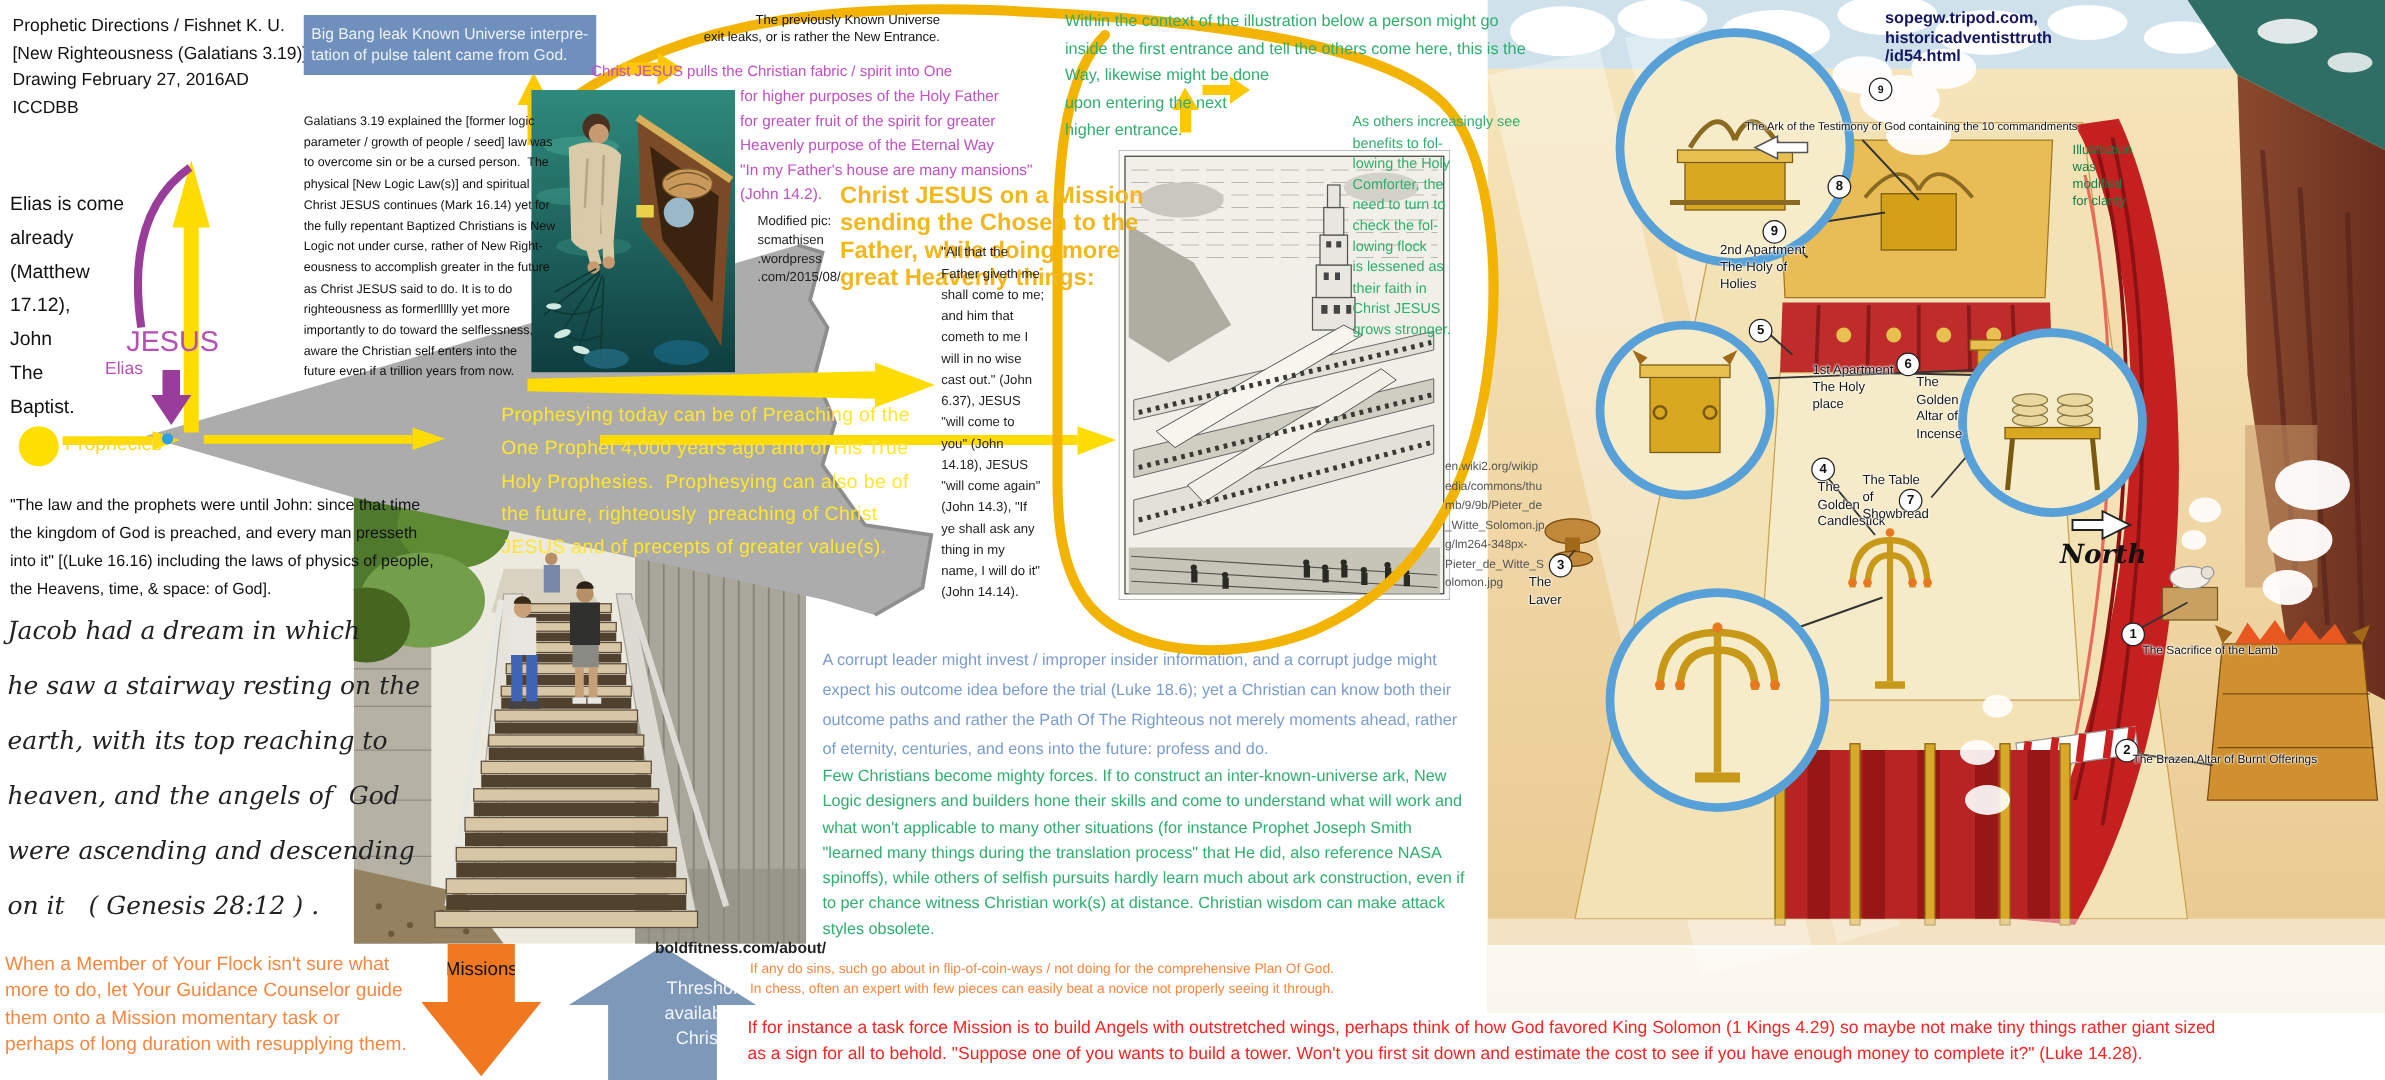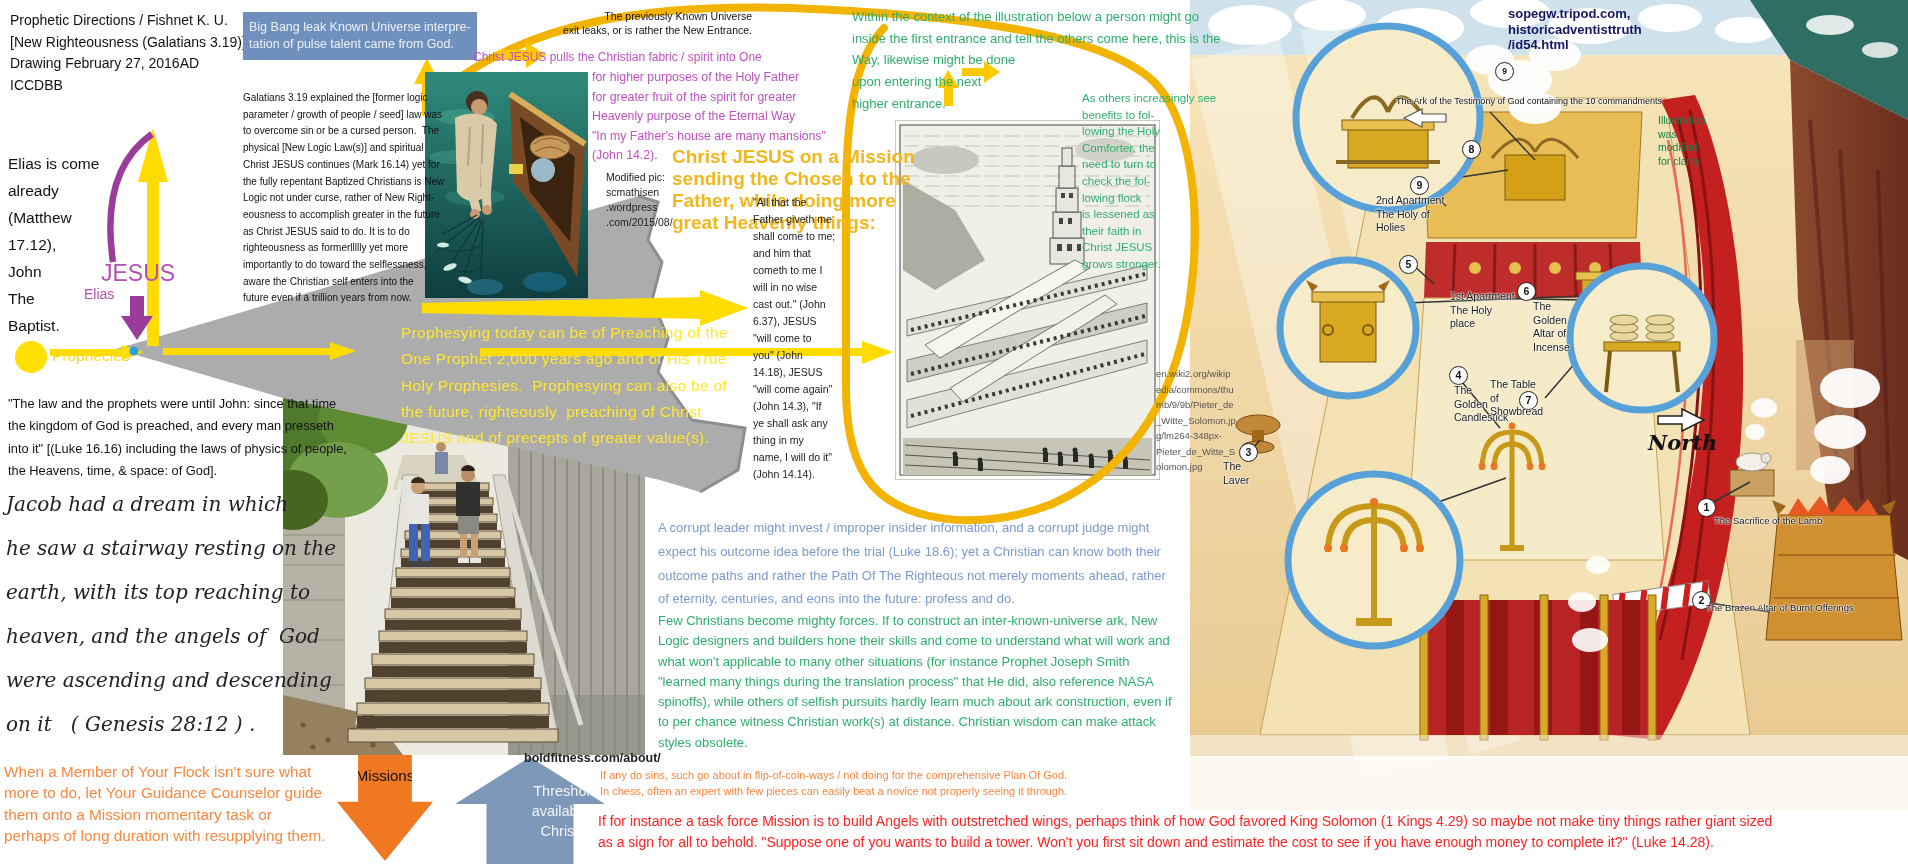--- a/index.html
+++ b/index.html
@@ -601,21 +601,21 @@
 you" (John
 14.18), JESUS
 "will come again"
 (John 14.3), "If
 ye shall ask any
 thing in my
 name, I will do it"
 (John 14.14).</div>
 
   <div class="abs pre" style="left:401px;top:320px;font-size:15.5px;line-height:26.3px;letter-spacing:.3px;color:#FFE62E;z-index:5">Prophesying today can be of Preaching of the
-One Prophet 2,000 years ago and of His True
+One Prophet 4,000 years ago and of His True
 Holy Prophesies.  Prophesying can also be of
 the future, righteously  preaching of Christ
 JESUS and of precepts of greater value(s).</div>
 
   <div class="abs pre" style="left:852px;top:6px;font-size:13px;line-height:21.7px;color:#2FAE6E;z-index:5">Within the context of the illustration below a person might go
 inside the first entrance and tell the others come here, this is the
 Way, likewise might be done
 upon entering the next
 higher entrance.</div>
 

